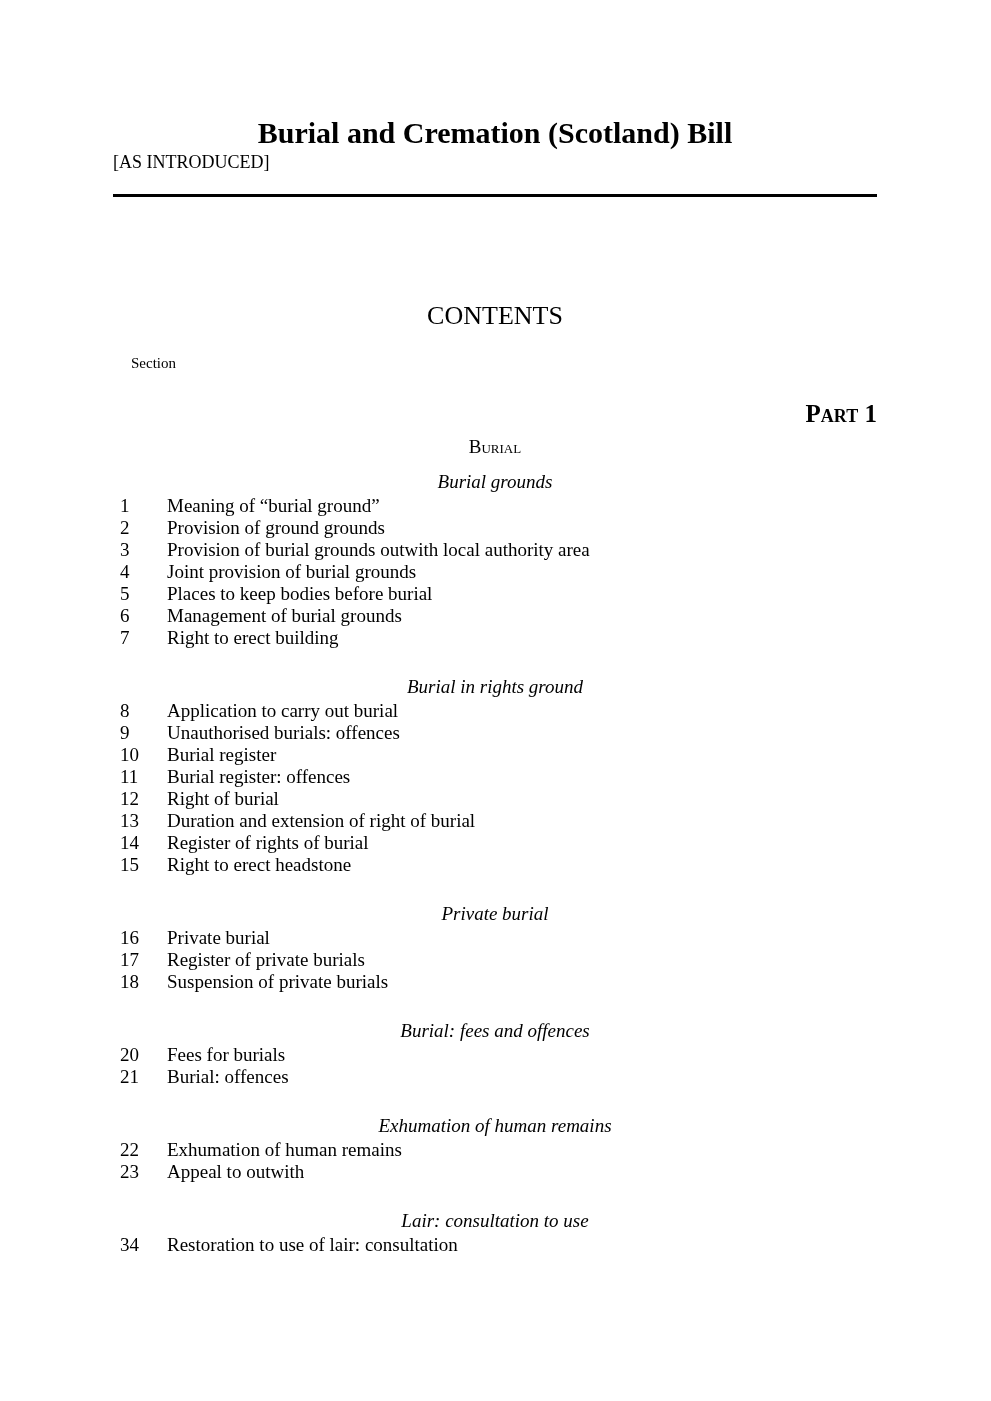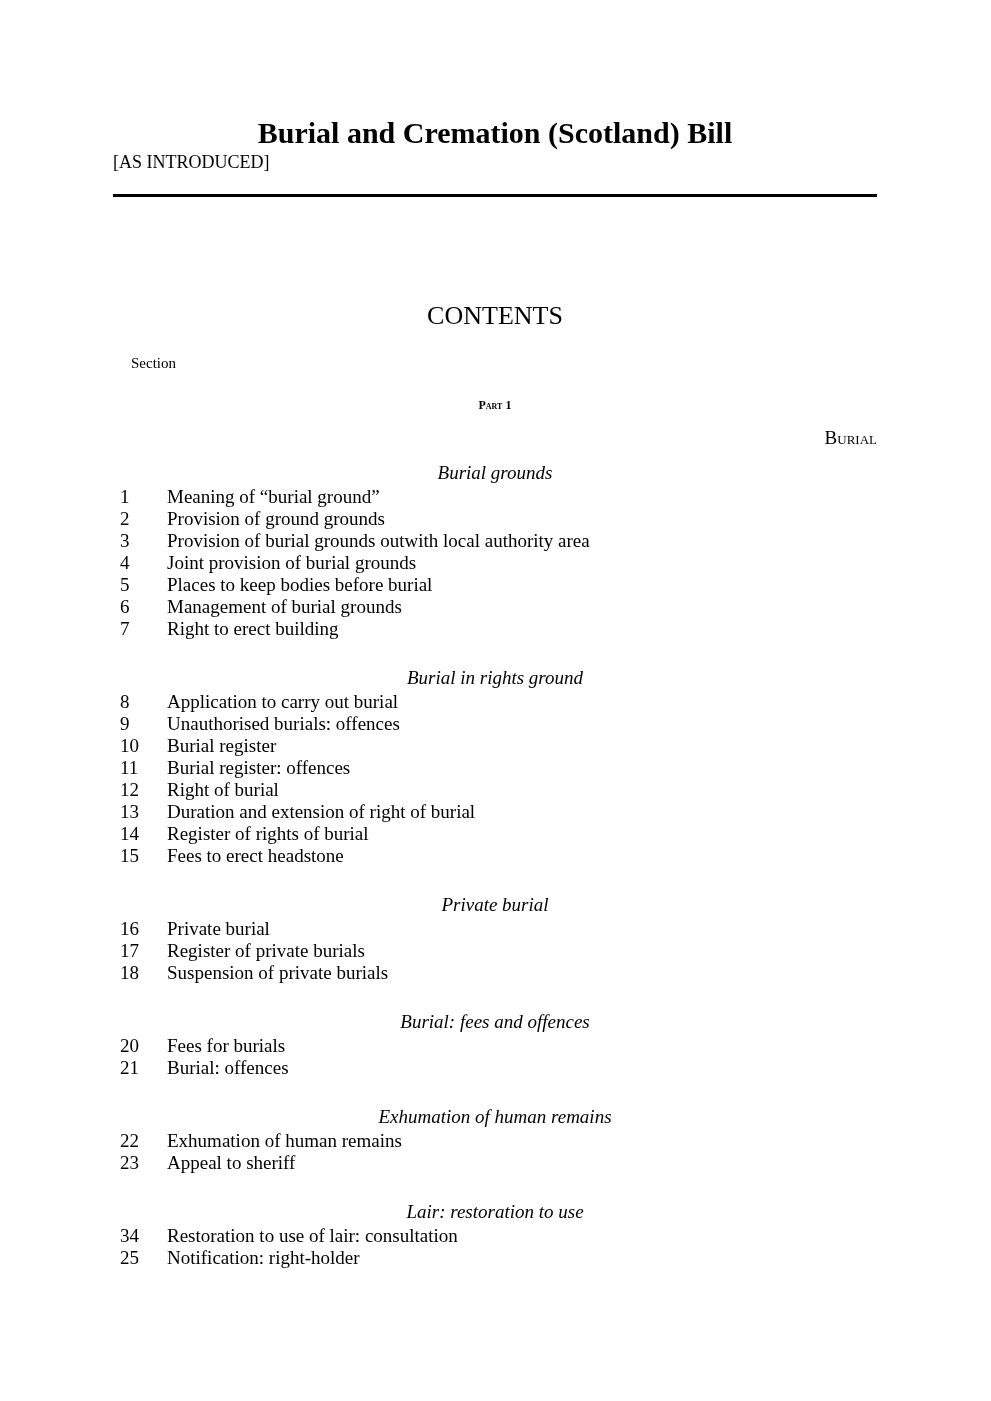--- a/index.html
+++ b/index.html
@@ -49,30 +49,30 @@
     line-height: 30px;
     font-weight: normal;
   }
   .section-label {
     margin-top: 23px;
     margin-left: 18px;
     font-size: 15px;
     line-height: 18px;
   }
   .part-number {
-    margin-top: 22px;
-    text-align: center;
-    font-size: 12px;
+    margin-top: 31px;
+    text-align: right;
+    font-size: 25px;
     line-height: 22px;
     font-weight: bold;
     font-variant: small-caps;
   }
   .part-title {
     margin-top: 11px;
-    text-align: right;
+    text-align: center;
     font-size: 19px;
     line-height: 22px;
     font-weight: normal;
     font-variant: small-caps;
   }
 
   
   .toc-group .group-heading {
     margin-top: 27px;
     margin-bottom: 2px;
@@ -189,21 +189,21 @@
     <span class="toc-label">Duration and extension of right of burial</span>
   </div>
 
   <div class="toc-row">
     <span class="toc-num">14</span>
     <span class="toc-label">Register of rights of burial</span>
   </div>
 
   <div class="toc-row">
     <span class="toc-num">15</span>
-    <span class="toc-label">Fees to erect headstone</span>
+    <span class="toc-label">Right to erect headstone</span>
   </div>
 </div>
   </section>
 
   <section class="toc-group">
     <h5 class="group-heading">Private burial</h5>
     <div class="toc-rows">
   <div class="toc-row">
     <span class="toc-num">16</span>
     <span class="toc-label">Private burial</span>
@@ -240,35 +240,31 @@
   <section class="toc-group">
     <h5 class="group-heading">Exhumation of human remains</h5>
     <div class="toc-rows">
   <div class="toc-row">
     <span class="toc-num">22</span>
     <span class="toc-label">Exhumation of human remains</span>
   </div>
 
   <div class="toc-row">
     <span class="toc-num">23</span>
-    <span class="toc-label">Appeal to sheriff</span>
-  </div>
-</div>
-  </section>
-
-  <section class="toc-group">
-    <h5 class="group-heading">Lair: restoration to use</h5>
+    <span class="toc-label">Appeal to outwith</span>
+  </div>
+</div>
+  </section>
+
+  <section class="toc-group">
+    <h5 class="group-heading">Lair: consultation to use</h5>
     <div class="toc-rows">
   <div class="toc-row">
     <span class="toc-num">34</span>
     <span class="toc-label">Restoration to use of lair: consultation</span>
   </div>
 
-  <div class="toc-row">
-    <span class="toc-num">25</span>
-    <span class="toc-label">Notification: right-holder</span>
-  </div>
 </div>
   </section>
 </div>
   </main>
 
 </div>
 
 </body></html>

